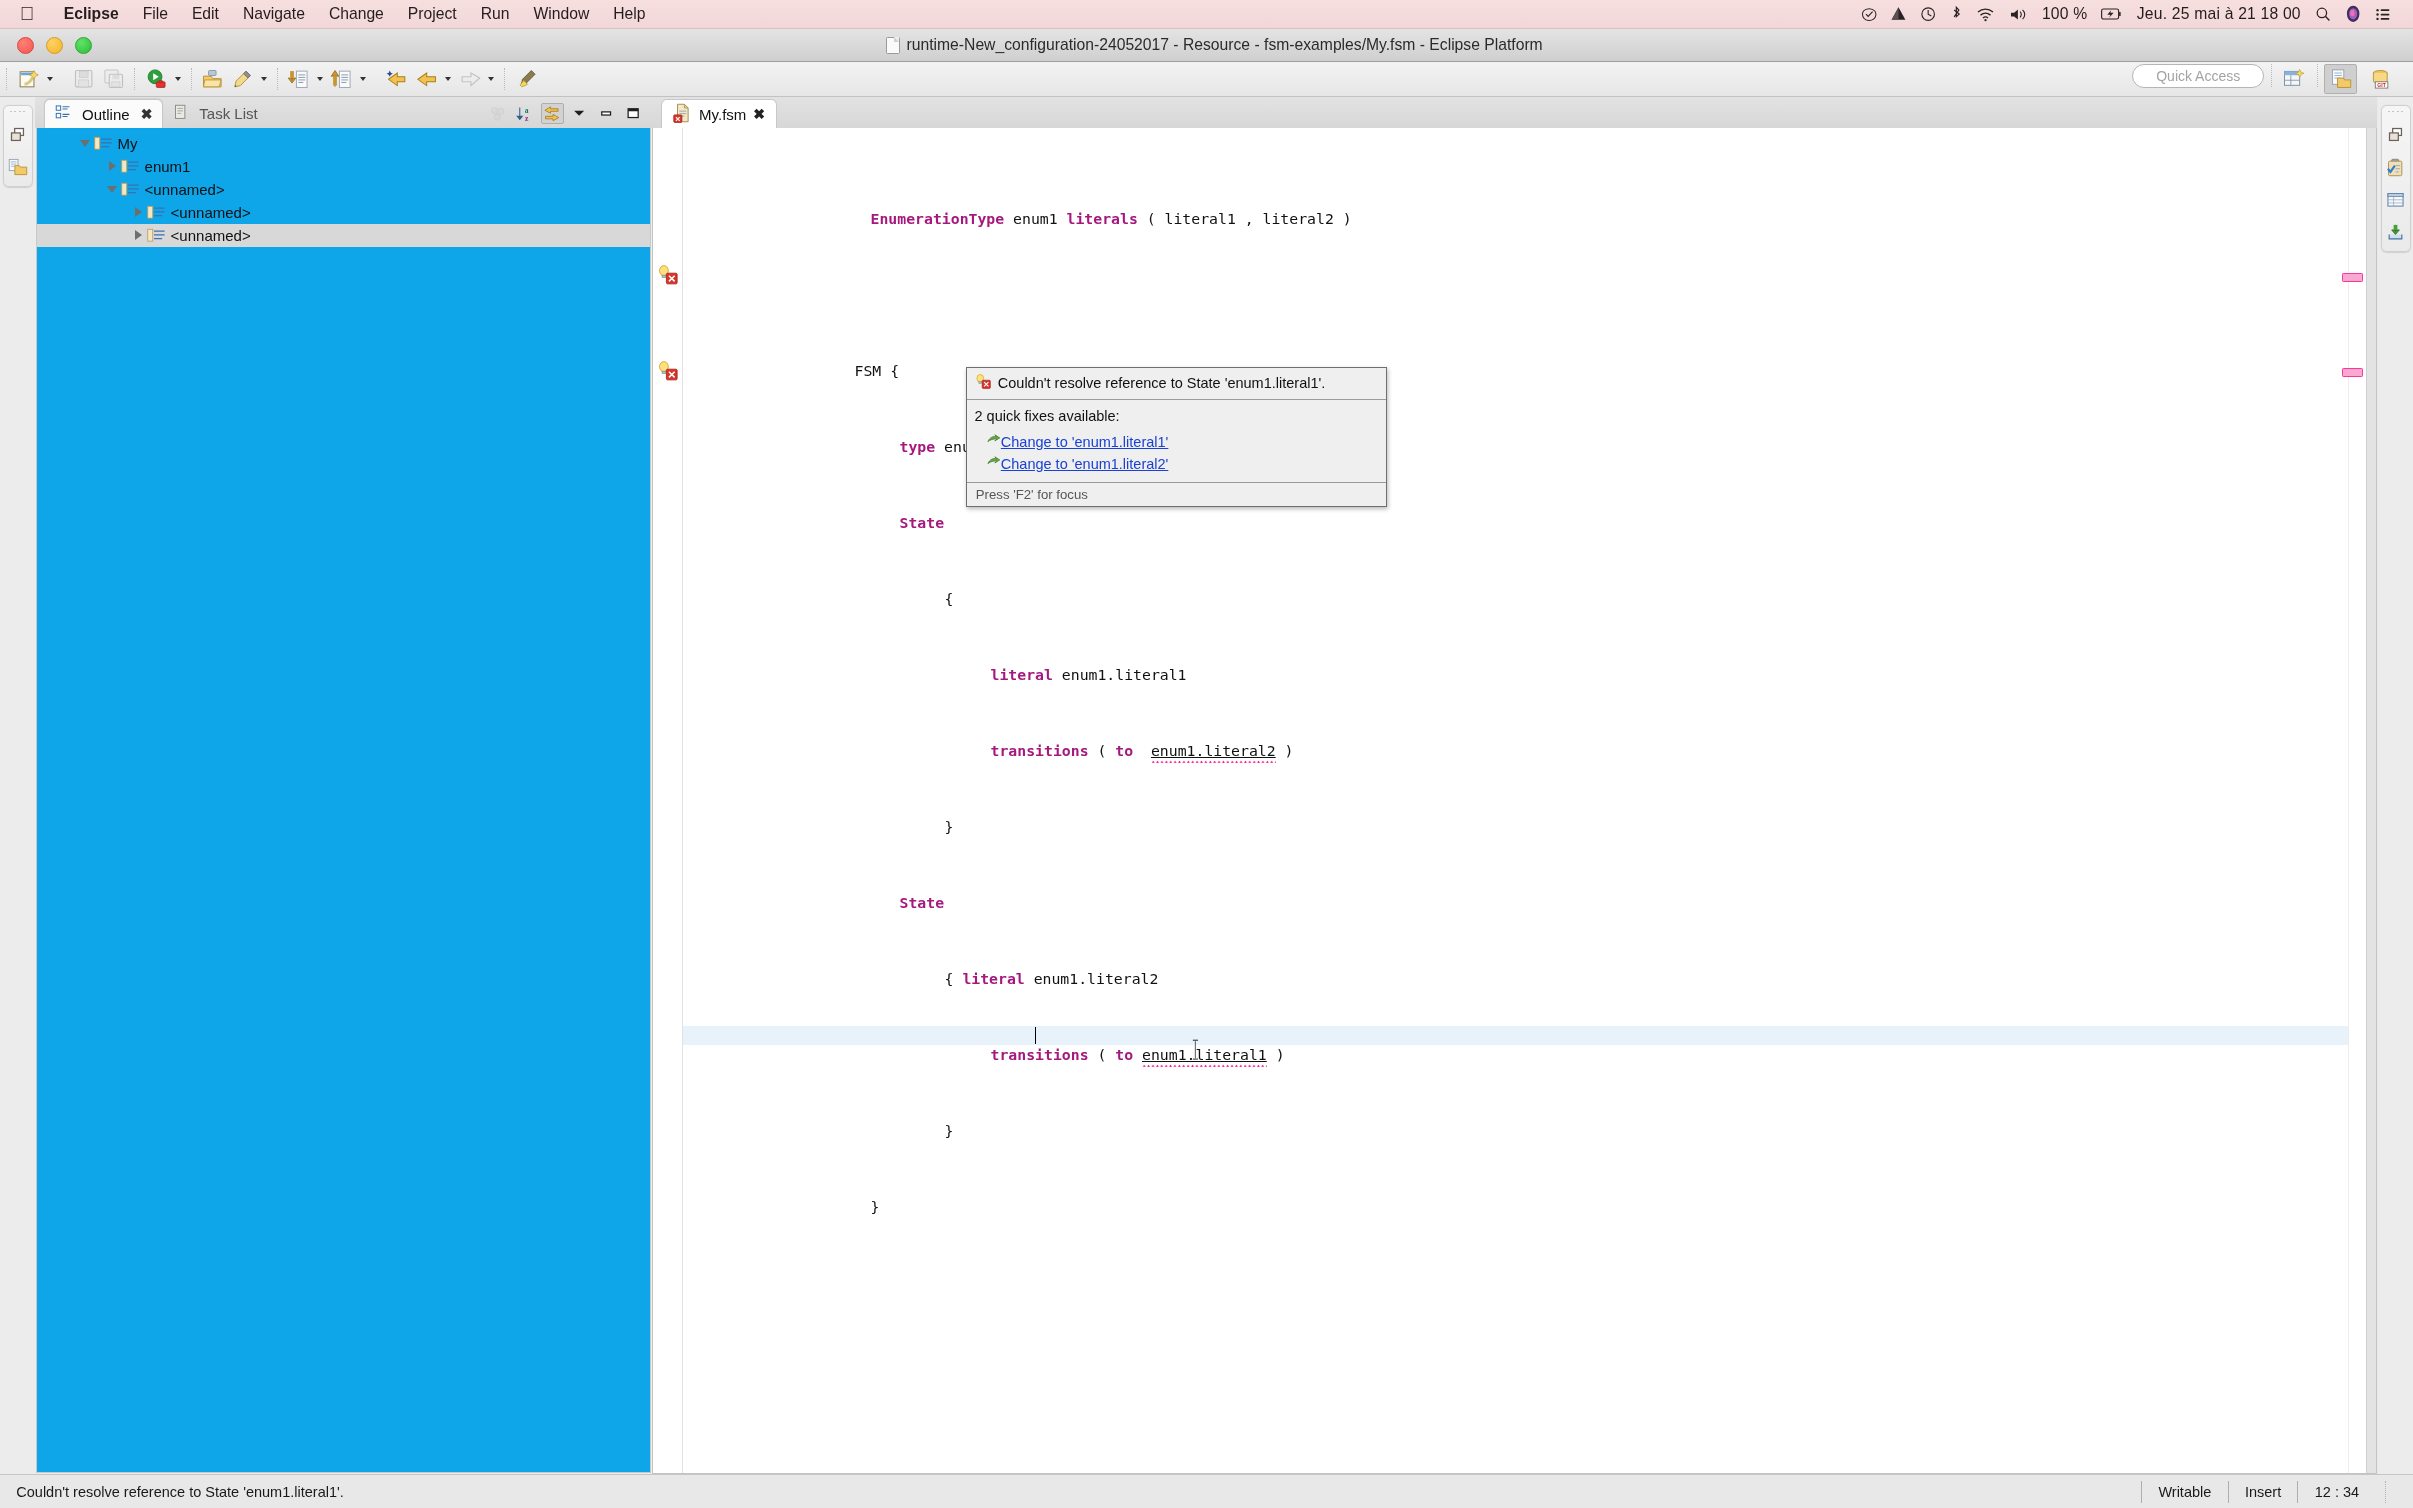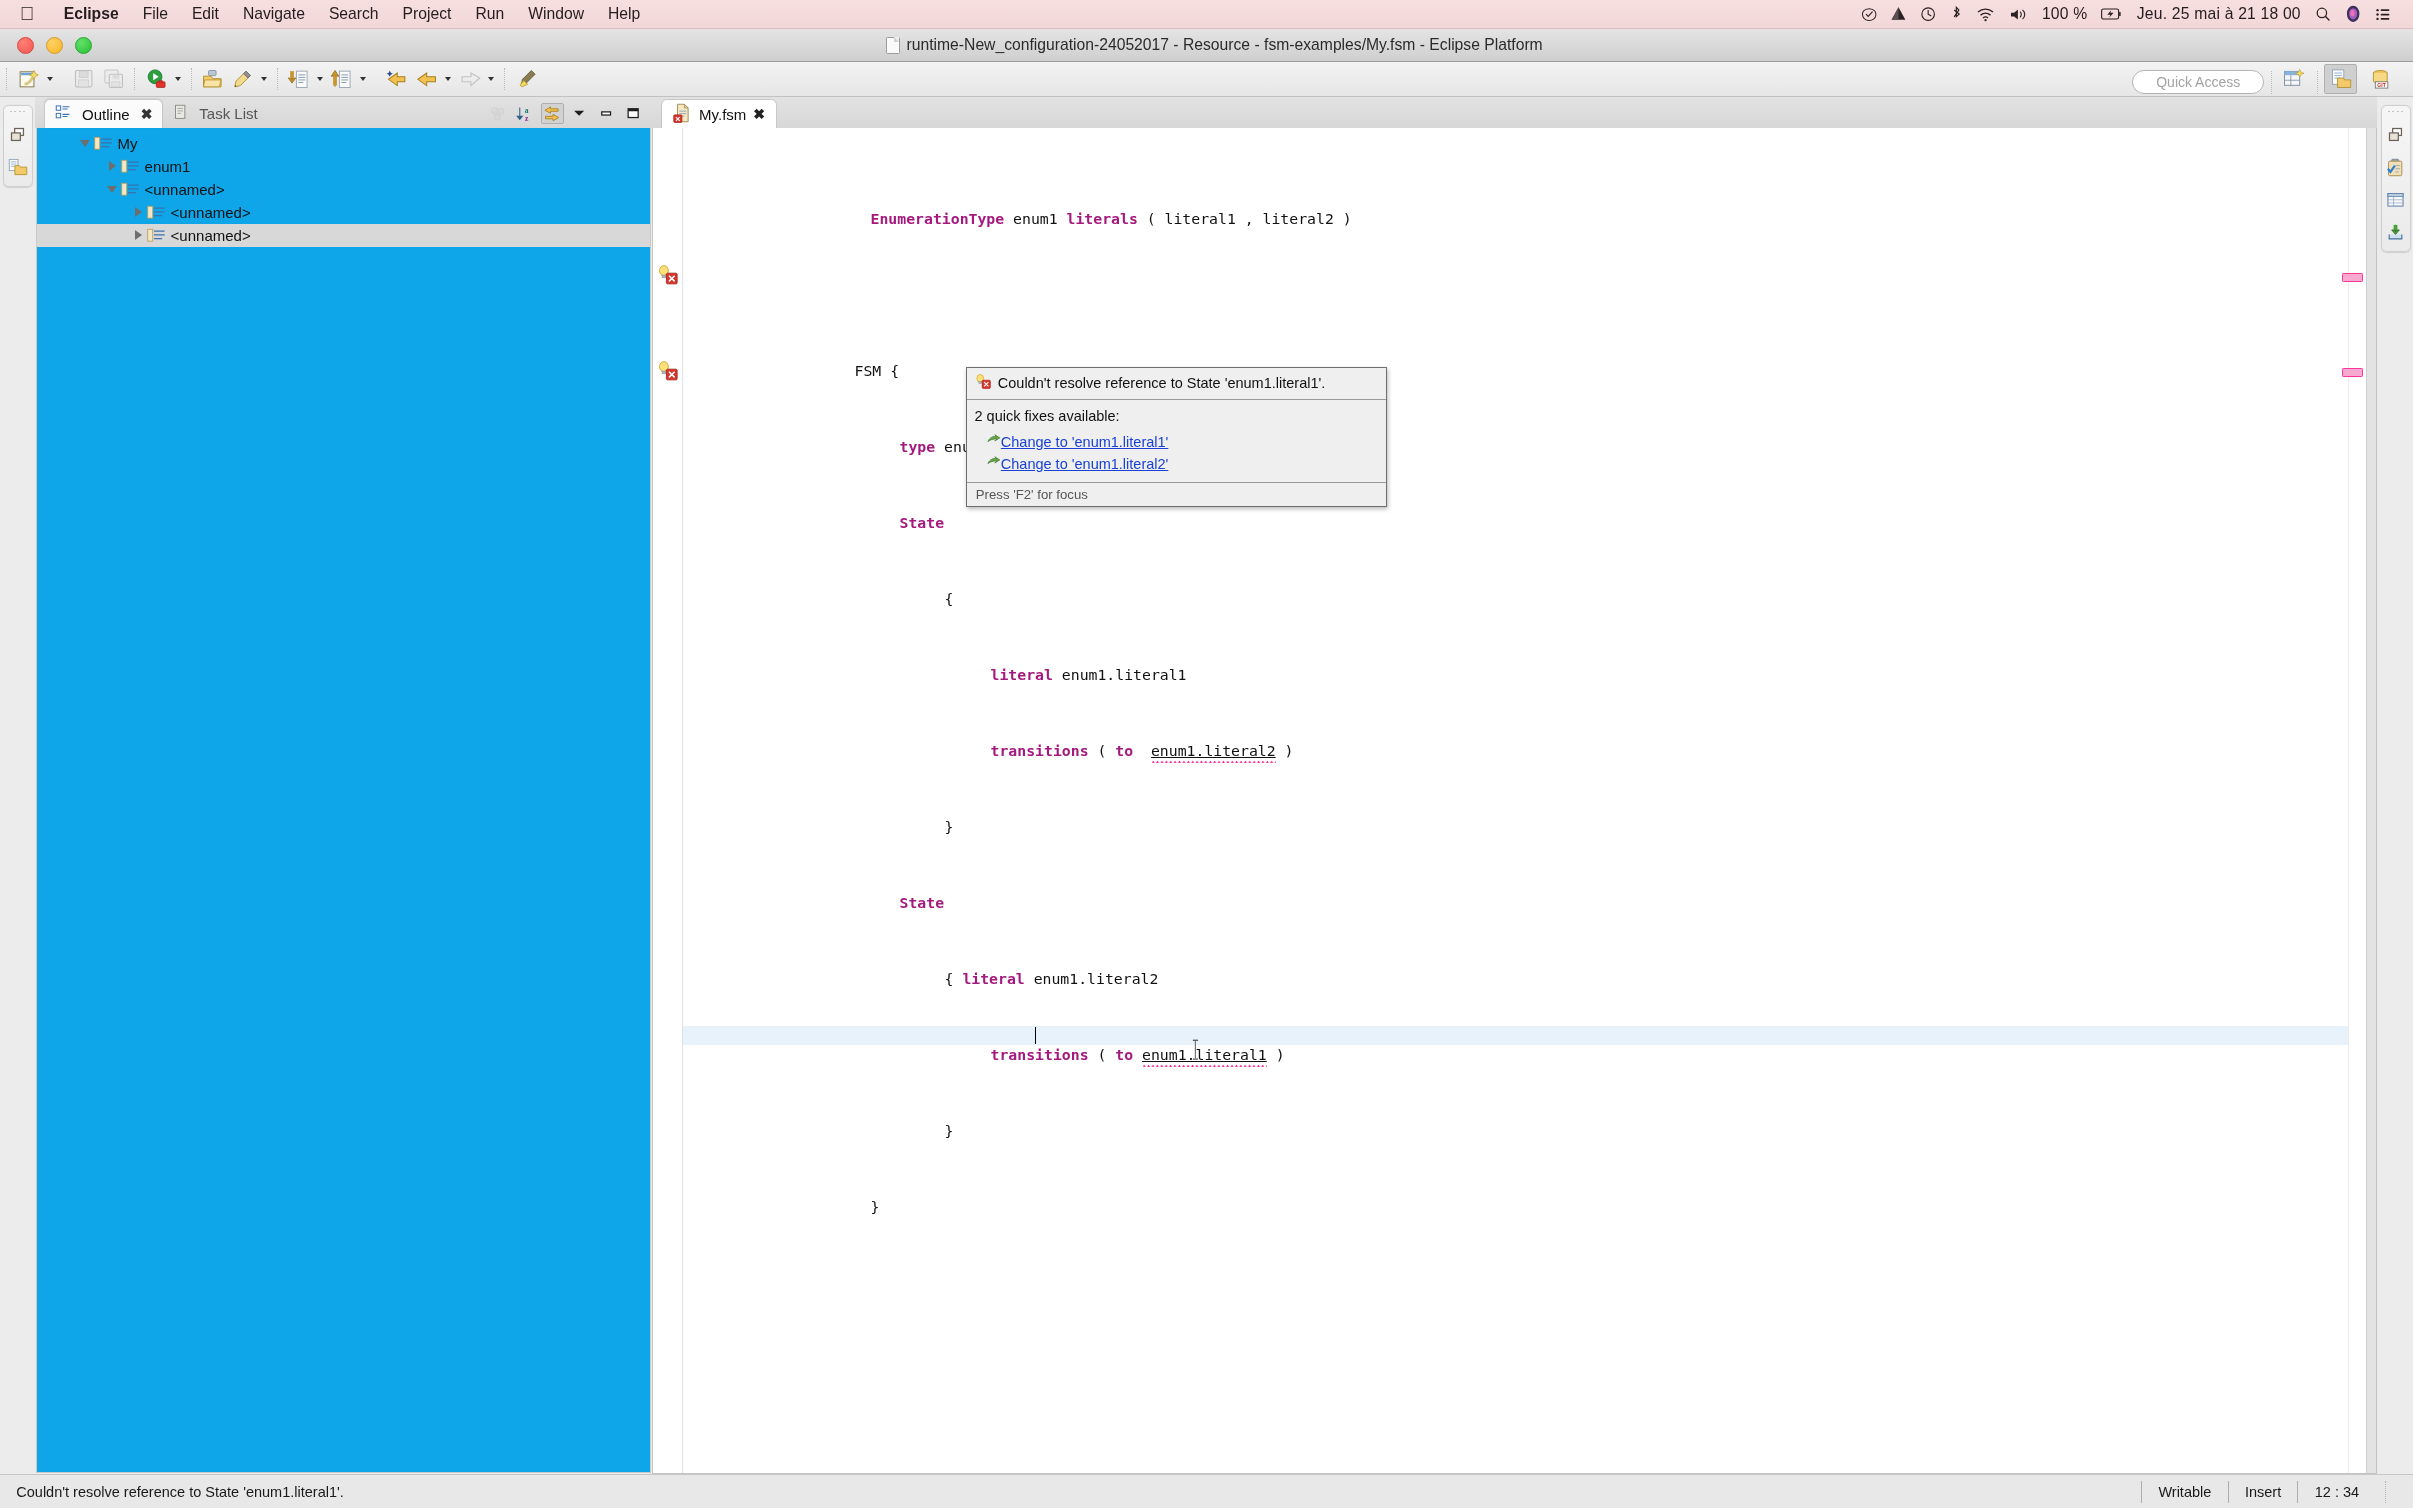--- a/index.html
+++ b/index.html
@@ -51,21 +51,21 @@
   
   .toolbar {
     height:35px; flex:0 0 35px; background:linear-gradient(180deg,#f3f3f3,#e6e6e6);
     border-bottom:0.6px solid #c2c2c2; display:flex; align-items:center; padding:0 6.3px;
   }
   .tb-group { display:flex; align-items:center; gap:1.9px; padding:0 7px; }
   .tb-sep { width:0.6px; height:22.6px; border-left:1.3px dotted #b9b9b9; }
   .tb-btn { width:28px; height:28px; display:flex; align-items:center; justify-content:center; border-radius:2.5px; position:relative;}
   .tb-arrow { width:11.3px; height:28px; display:flex; align-items:center; justify-content:center; }
   .tb-arrow:after { content:""; border-left:3.8px solid transparent; border-right:3.8px solid transparent; border-top:4.4px solid #333; }
-  .toolbar-right { margin-left:auto; display:flex; align-items:flex-end; gap:6.3px; padding-right:10px;}
+  .toolbar-right { margin-left:auto; display:flex; align-items:flex-start; gap:6.3px; padding-right:10px;}
   .quick-access {
     width:132px; height:24px; border:0.6px solid #b5b5b5; border-radius:12px; background:#fff;
     font-size:14px; color:#a3a3a3; display:flex; align-items:center; justify-content:center;
   }
   .persp-btn { width:33px; height:30px; display:flex; align-items:center; justify-content:center; border-radius:1.9px;}
   .persp-btn.active { background:#cfcfcf; border:0.6px solid #b0b0b0; }
 
   
   .wbody { flex:1; display:flex; position:relative; background:#e9e9e9; min-height:0;}
   .trim {
@@ -170,21 +170,21 @@
 <body>
 
 <div id="root">
 
   <div class="macbar">
     <div class="apple-logo"></div>
     <div class="mb-item bold">Eclipse</div>
     <div class="mb-item">File</div>
     <div class="mb-item">Edit</div>
     <div class="mb-item">Navigate</div>
-    <div class="mb-item">Search</div>
+    <div class="mb-item">Change</div>
     <div class="mb-item">Project</div>
     <div class="mb-item">Run</div>
     <div class="mb-item">Window</div>
     <div class="mb-item">Help</div>
 
     <div class="macbar-right">
       <span class="mbr">
         <svg width="16.3" height="16.3" viewBox="0 0 26 26">
             <path d="M4 8c4-5 14-5 18 0 3 4 2 10-2 13-4 3-12 3-15-1C2 16 2 11 4 8z" fill="none" stroke="#2a2125" stroke-width="1.6"></path>
             <path d="M8 13l3.4 3.6L18.5 9" fill="none" stroke="#2a2125" stroke-width="1.8"></path>

